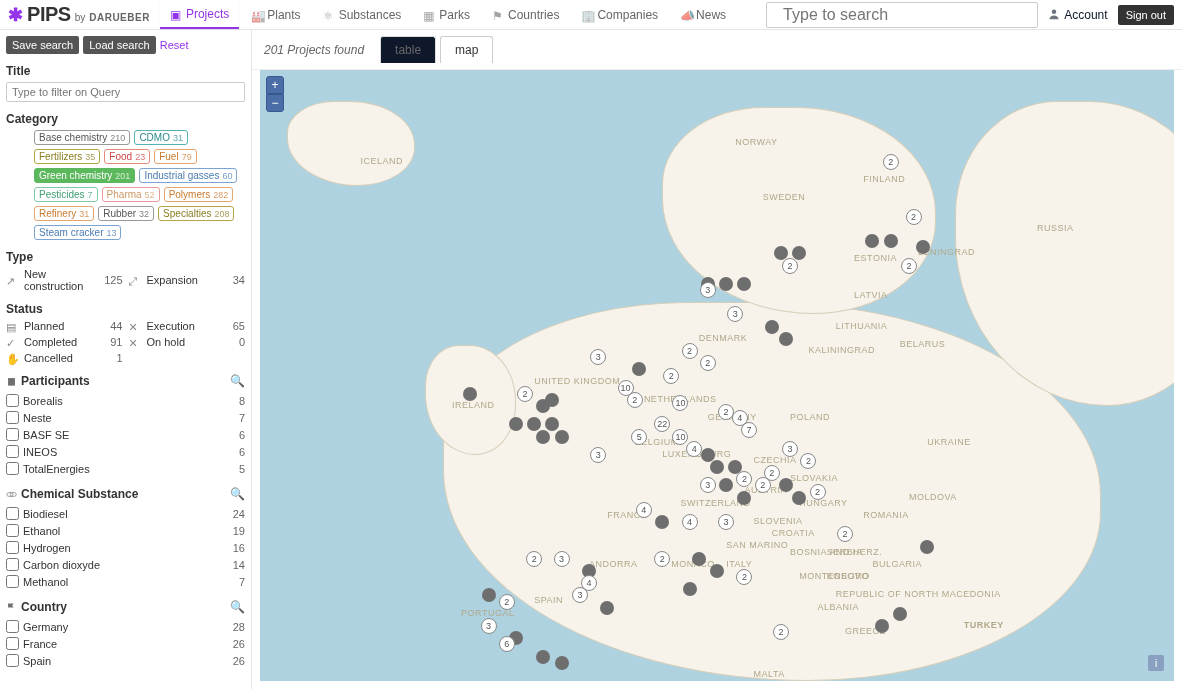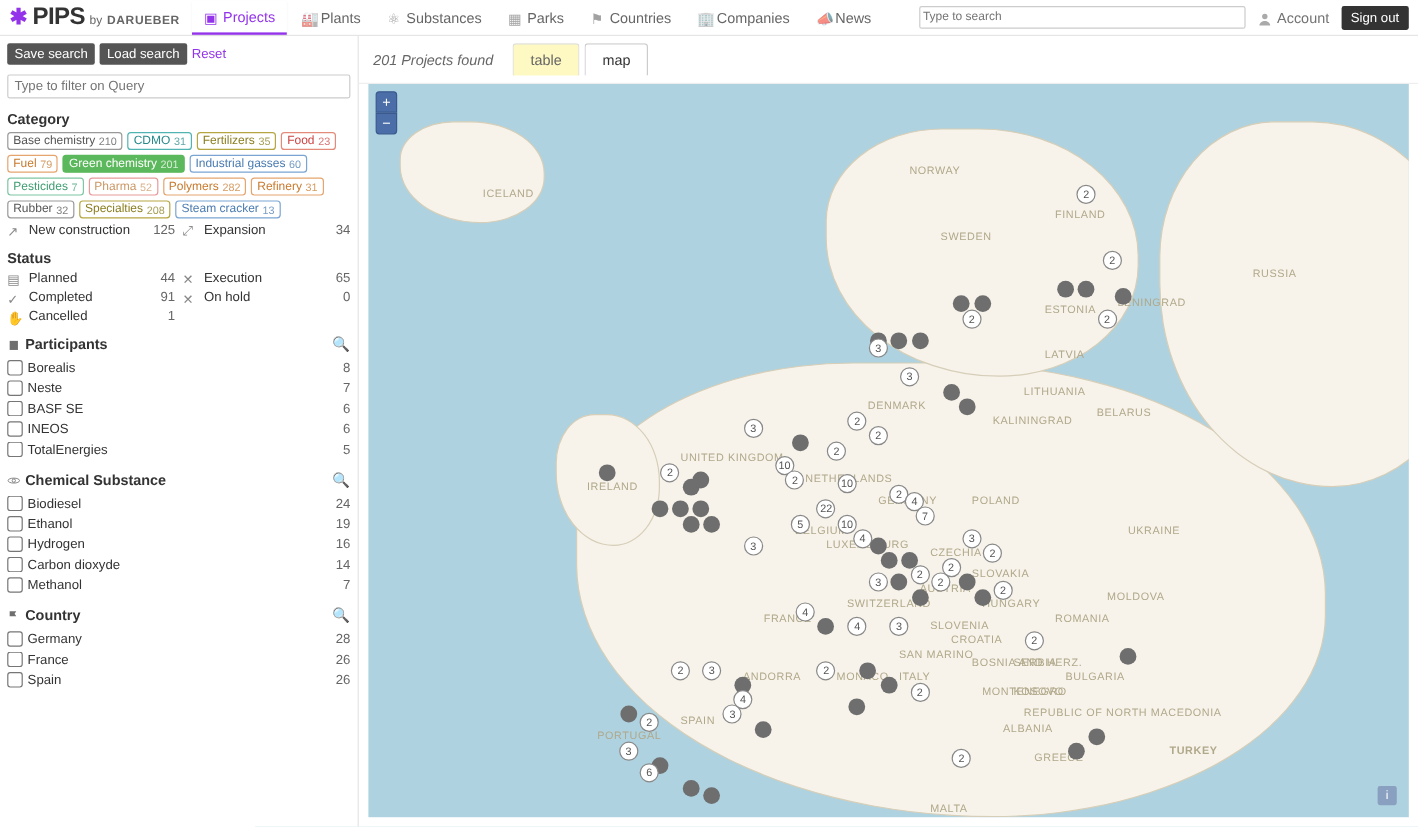--- a/index.html
+++ b/index.html
@@ -9,36 +9,36 @@
 .brand-logo { color: #9333ea; font-weight: 900; font-size: 18px; }
 .brand-name { font-weight: 800; font-size: 20px; letter-spacing: -0.5px; }
 .brand-by { font-size: 10px; color: #666; }
 .brand-owner { font-size: 10px; font-weight: 700; color: #666; letter-spacing: 0.5px; }
 .nav { display: flex; align-items: center; gap: 2px; }
 .nav-item { display: flex; align-items: center; gap: 4px; padding: 6px 10px; color: #666; cursor: pointer; font-size: 12px; }
 .nav-item.active { color: #9333ea; border-bottom: 2px solid #9333ea; background:#fff; box-shadow:0 1px 2px rgba(0,0,0,0.05); }
 .nav-icon { width: 12px; height: 12px; opacity: 0.6; }
 .nav-item.active .nav-icon { opacity: 1; color:#9333ea; }
 .search-box { flex: 1; max-width: 360px; margin-left: 20px; }
-.search-box input { width: 100%; padding: 3px 2px; border: 1px solid #ccc; border-radius: 2px; font-size: 10px; }
+.search-box input { width: 100%; padding: 3px 16px; border: 1px solid #ccc; border-radius: 2px; font-size: 16px; }
 .right-controls { margin-left: auto; display: flex; align-items: center; gap: 10px; }
-.account { color: #737373; display: flex; align-items: flex-end; gap: 4px; cursor: pointer; }
+.account { color: #0f172a; display: flex; align-items: flex-start; gap: 4px; cursor: pointer; }
 .signout { background: #333; color: #fff; border: none; padding: 4px 8px; border-radius: 2px; cursor: pointer; font-size:11px;}
 .main { display: flex; height: calc(100vh - 30px); }
-.sidebar { width: 299px; border-right: 1px solid #e5e5e5; overflow-y: auto; padding: 6px 6px 28px 6px; position:relative;}
+.sidebar { width: 252px; border-right: 1px solid #e5e5e5; overflow-y: auto; padding: 6px 6px 28px 6px; position:relative;}
 .sidebar::-webkit-scrollbar{width:8px;}
 .sidebar::-webkit-scrollbar-thumb{background:#ccc;border-radius:4px;}
 .btnrow { display: flex; gap: 4px; align-items: center; margin-bottom: 8px; }
 .btnrow button { background: #555; color: #fff; border: none; padding: 3px 6px; border-radius: 2px; font-size: 11px; cursor: pointer; }
 .reset { color: #9333ea; font-size: 11px; cursor: pointer; }
 .section-title { font-weight: 700; font-size: 12px; margin: 10px 0 4px 0; display:flex; align-items:center; gap:4px;}
 .section-title .sicon{width:11px;height:11px;opacity:.7;}
 .section-title .mag { margin-left:auto; cursor:pointer; color:#555;}
 .filter-input { width: 100%; padding: 3px 5px; border: 1px solid #ccc; border-radius: 2px; font-size: 11px; }
-.chips { display: flex; flex-wrap: wrap; gap: 4px; margin-top:4px;}
+.chips { display: flex; flex-wrap: wrap; gap: 4px; margin-top:4px;margin-left:28px;}
 .chip { border: 1px solid; border-radius: 3px; padding: 1px 4px; font-size: 10px; display:flex; align-items:center; gap:3px; cursor:pointer; background:#fff; white-space:nowrap;}
 .chip .cnt { font-size:9px; opacity:.75;}
 .chip.grey   { border-color:#999; color:#555; }
 .chip.teal   { border-color:#52b3b3; color:#2a8a8a; }
 .chip.olive  { border-color:#b5a642; color:#8a7d1f; }
 .chip.red    { border-color:#e38a7a; color:#c44; }
 .chip.orange { border-color:#e5a56e; color:#c77a2e; }
 .chip.green  { border-color:#5cb85c; color:#fff; background:#5cb85c; }
 .chip.blue   { border-color:#7aa5d2; color:#4a7bb0; }
 .chip.ltte   { border-color:#7fc6a4; color:#3f9d72; }
@@ -47,21 +47,21 @@
 .typelist .ico, .statuslist .ico { width:11px;height:11px; color:#888; }
 .cnt-right { text-align:right; color:#666; }
 .checklist { margin-top:4px; }
 .checkrow { display:flex; align-items:center; gap:4px; font-size:11px; padding:2px 0; cursor:pointer;}
 .checkrow input { margin:0; }
 .checkrow .rcnt { margin-left:auto; color:#666; }
 .content { flex:1; display:flex; flex-direction:column; position:relative;}
 .content-header { display:flex; align-items:center; padding:6px 12px; gap:16px; border-bottom:1px solid #eee;}
 .found { font-style: italic; color:#666; font-size:12px; }
 .view-tabs { display:flex; gap:4px; }
-.view-tab { padding:6px 14px; border:1px solid #ddd; border-bottom:none; border-radius:3px 3px 0 0; font-size:12px; cursor:pointer; background:#fef9c3; color:#666;}
+.view-tab { padding:6px 14px; border:1px solid #ddd; border-bottom:none; border-radius:3px 3px 0 0; font-size:12px; cursor:pointer; background:#0f172a; color:#666;}
 .view-tab.active { background:#fff; color:#333; border-color:#ccc;}
 .map { flex:1; background:#aed2e0; position:relative; overflow:hidden; margin:0 8px 8px 8px;}
 .land { position:absolute; background:#f7f3ea; border:1px solid #d6ceb8; border-radius:40% 55% 48% 60%; }
 .clabel { position:absolute; font-size:9px; letter-spacing:0.5px; color:#b0a88a; text-transform:uppercase; pointer-events:none;}
 .marker { position:absolute; width:14px; height:14px; border-radius:50%; background:#6e6e6e; transform:translate(-50%,-50%); cursor:pointer;}
 .marker.num { width:16px;height:16px; background:#fff; border:1px solid #888; color:#555; font-size:9px; display:flex; align-items:center; justify-content:center;}
 .zoom { position:absolute; left:6px; top:6px; display:flex; flex-direction:column; }
 .zoom button { width:18px;height:18px; background:#4b6ea9; color:#fff; border:1px solid #3a5a8f; font-size:12px; line-height:1; cursor:pointer; }
 .zoom button:first-child{border-radius:3px 3px 0 0;}
 .zoom button:last-child{border-radius:0 0 3px 3px;}
@@ -123,20 +123,21 @@
 </div>
 
 <div class="main">
   <div class="sidebar">
     <div class="btnrow">
       <button>Save search</button>
       <button>Load search</button>
       <span class="reset">Reset</span>
     </div>
 
+    <div class="section-title">Title</div>
     <input class="filter-input" placeholder="Type to filter on Query" style="">
 
     <div class="section-title">Category</div>
     <div class="chips" id="chips">
         <span class="chip grey">
           <span>Base chemistry</span>
           <span class="cnt">210</span>
         </span>
         <span class="chip teal">
           <span>CDMO</span>
@@ -185,20 +186,21 @@
         <span class="chip olive">
           <span>Specialties</span>
           <span class="cnt">208</span>
         </span>
         <span class="chip blue">
           <span>Steam cracker</span>
           <span class="cnt">13</span>
         </span>
       </div>
 
+    <div class="section-title">Type</div>
     <div class="typelist" id="types">
         <span class="ico">↗</span>
         <span>New construction</span>
         <span class="cnt-right">125</span>
         <span class="ico">⤢</span>
         <span>Expansion</span>
         <span class="cnt-right">34</span>
       </div>
 
     <div class="section-title">Status</div>

